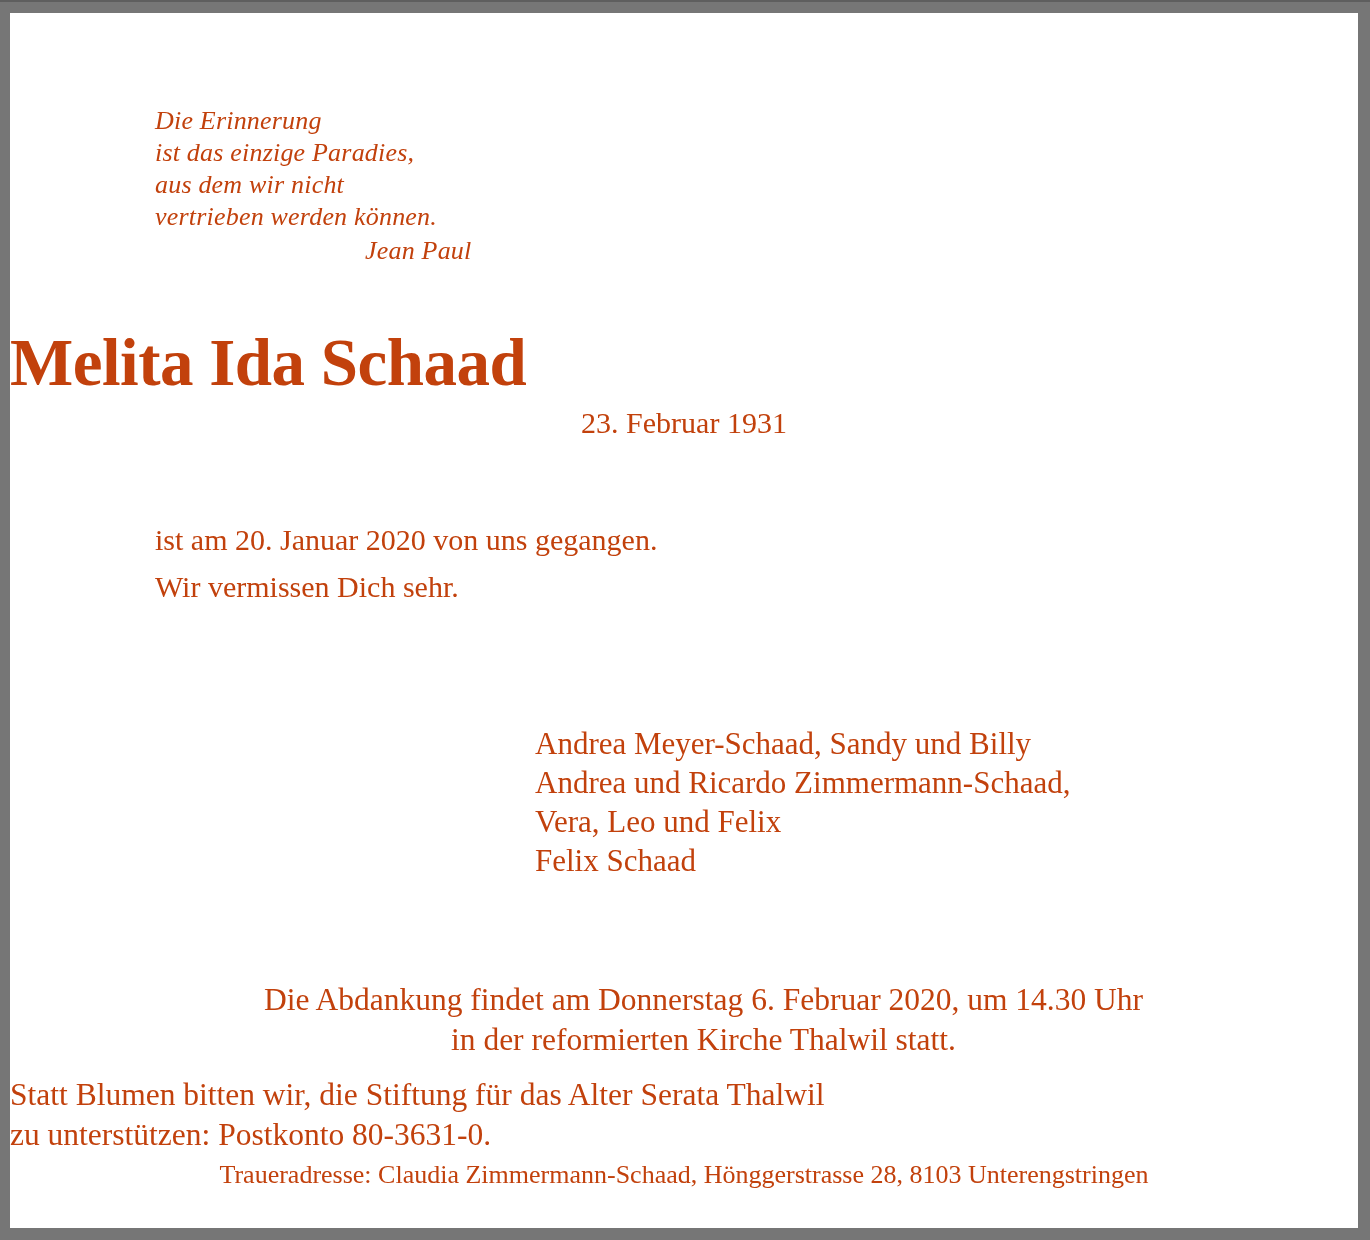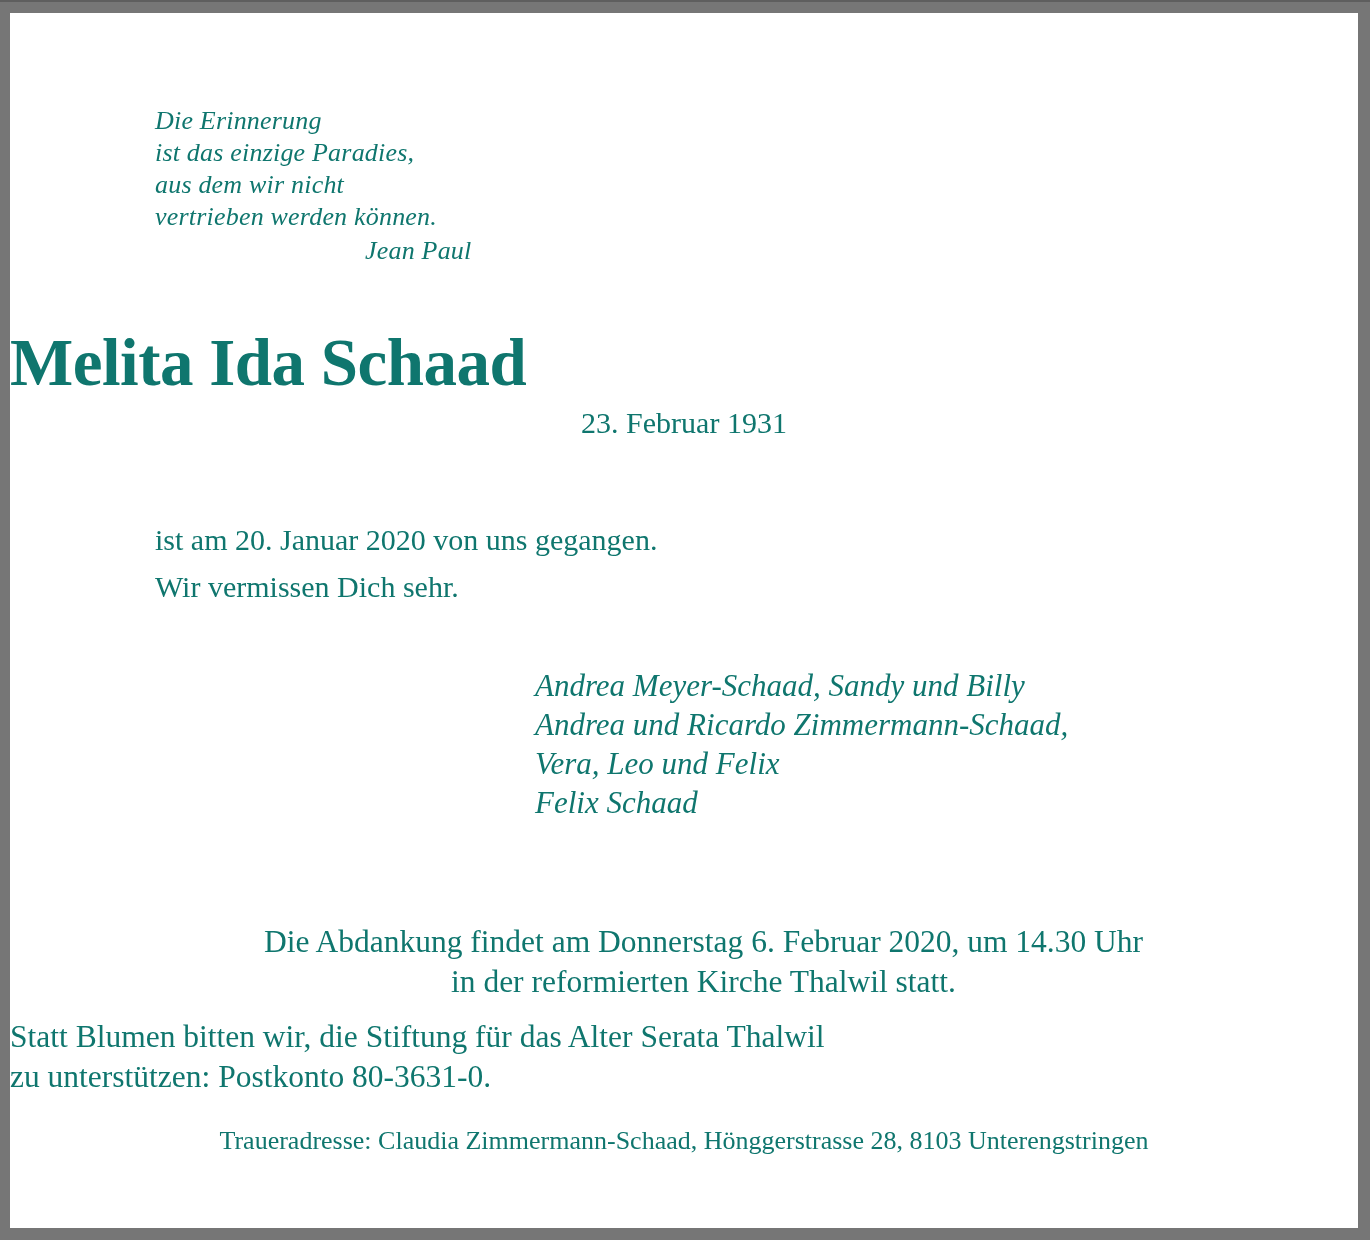--- a/index.html
+++ b/index.html
@@ -19,21 +19,21 @@
     border-top: 2px solid #5e5e5e;
   }
 
   .page {
     position: absolute;
     top: 11px;
     left: 10px;
     right: 12px;
     bottom: 12px;
     background: #ffffff;
-    color: #0f766e;
+    color: #c2410c;
     font-family: "Liberation Serif", "DejaVu Serif", serif;
   }
 
   
   .quote {
     margin: 92px 0 0 145px;
     font-style: italic;
     font-size: 26px;
     line-height: 32px;
     letter-spacing: 0.2px;
@@ -62,43 +62,42 @@
 
   
   .announcement {
     margin: 76px 0 0 145px;
     font-size: 30px;
     line-height: 47px;
   }
 
   
   .family {
-    margin: 56px 0 0 525px;
-    font-style: italic;
+    margin: 114px 0 0 525px;
     font-size: 31px;
     line-height: 39px;
   }
 
   
   .service {
     margin-top: 100px;
     text-align: center;
     font-size: 31.5px;
     line-height: 40px;
     padding-left: 39px;
   }
   .donation {
     margin-top: 15px;
     text-align: left;
     font-size: 31.5px;
     line-height: 40px;
   }
 
   .mourning-address {
-    margin-top: 28px;
+    margin-top: 4px;
     text-align: center;
     font-size: 26px;
     line-height: 32px;
   }
 </style>
 </head>
 <body>
 
 <div class="frame">
   <div class="page">

